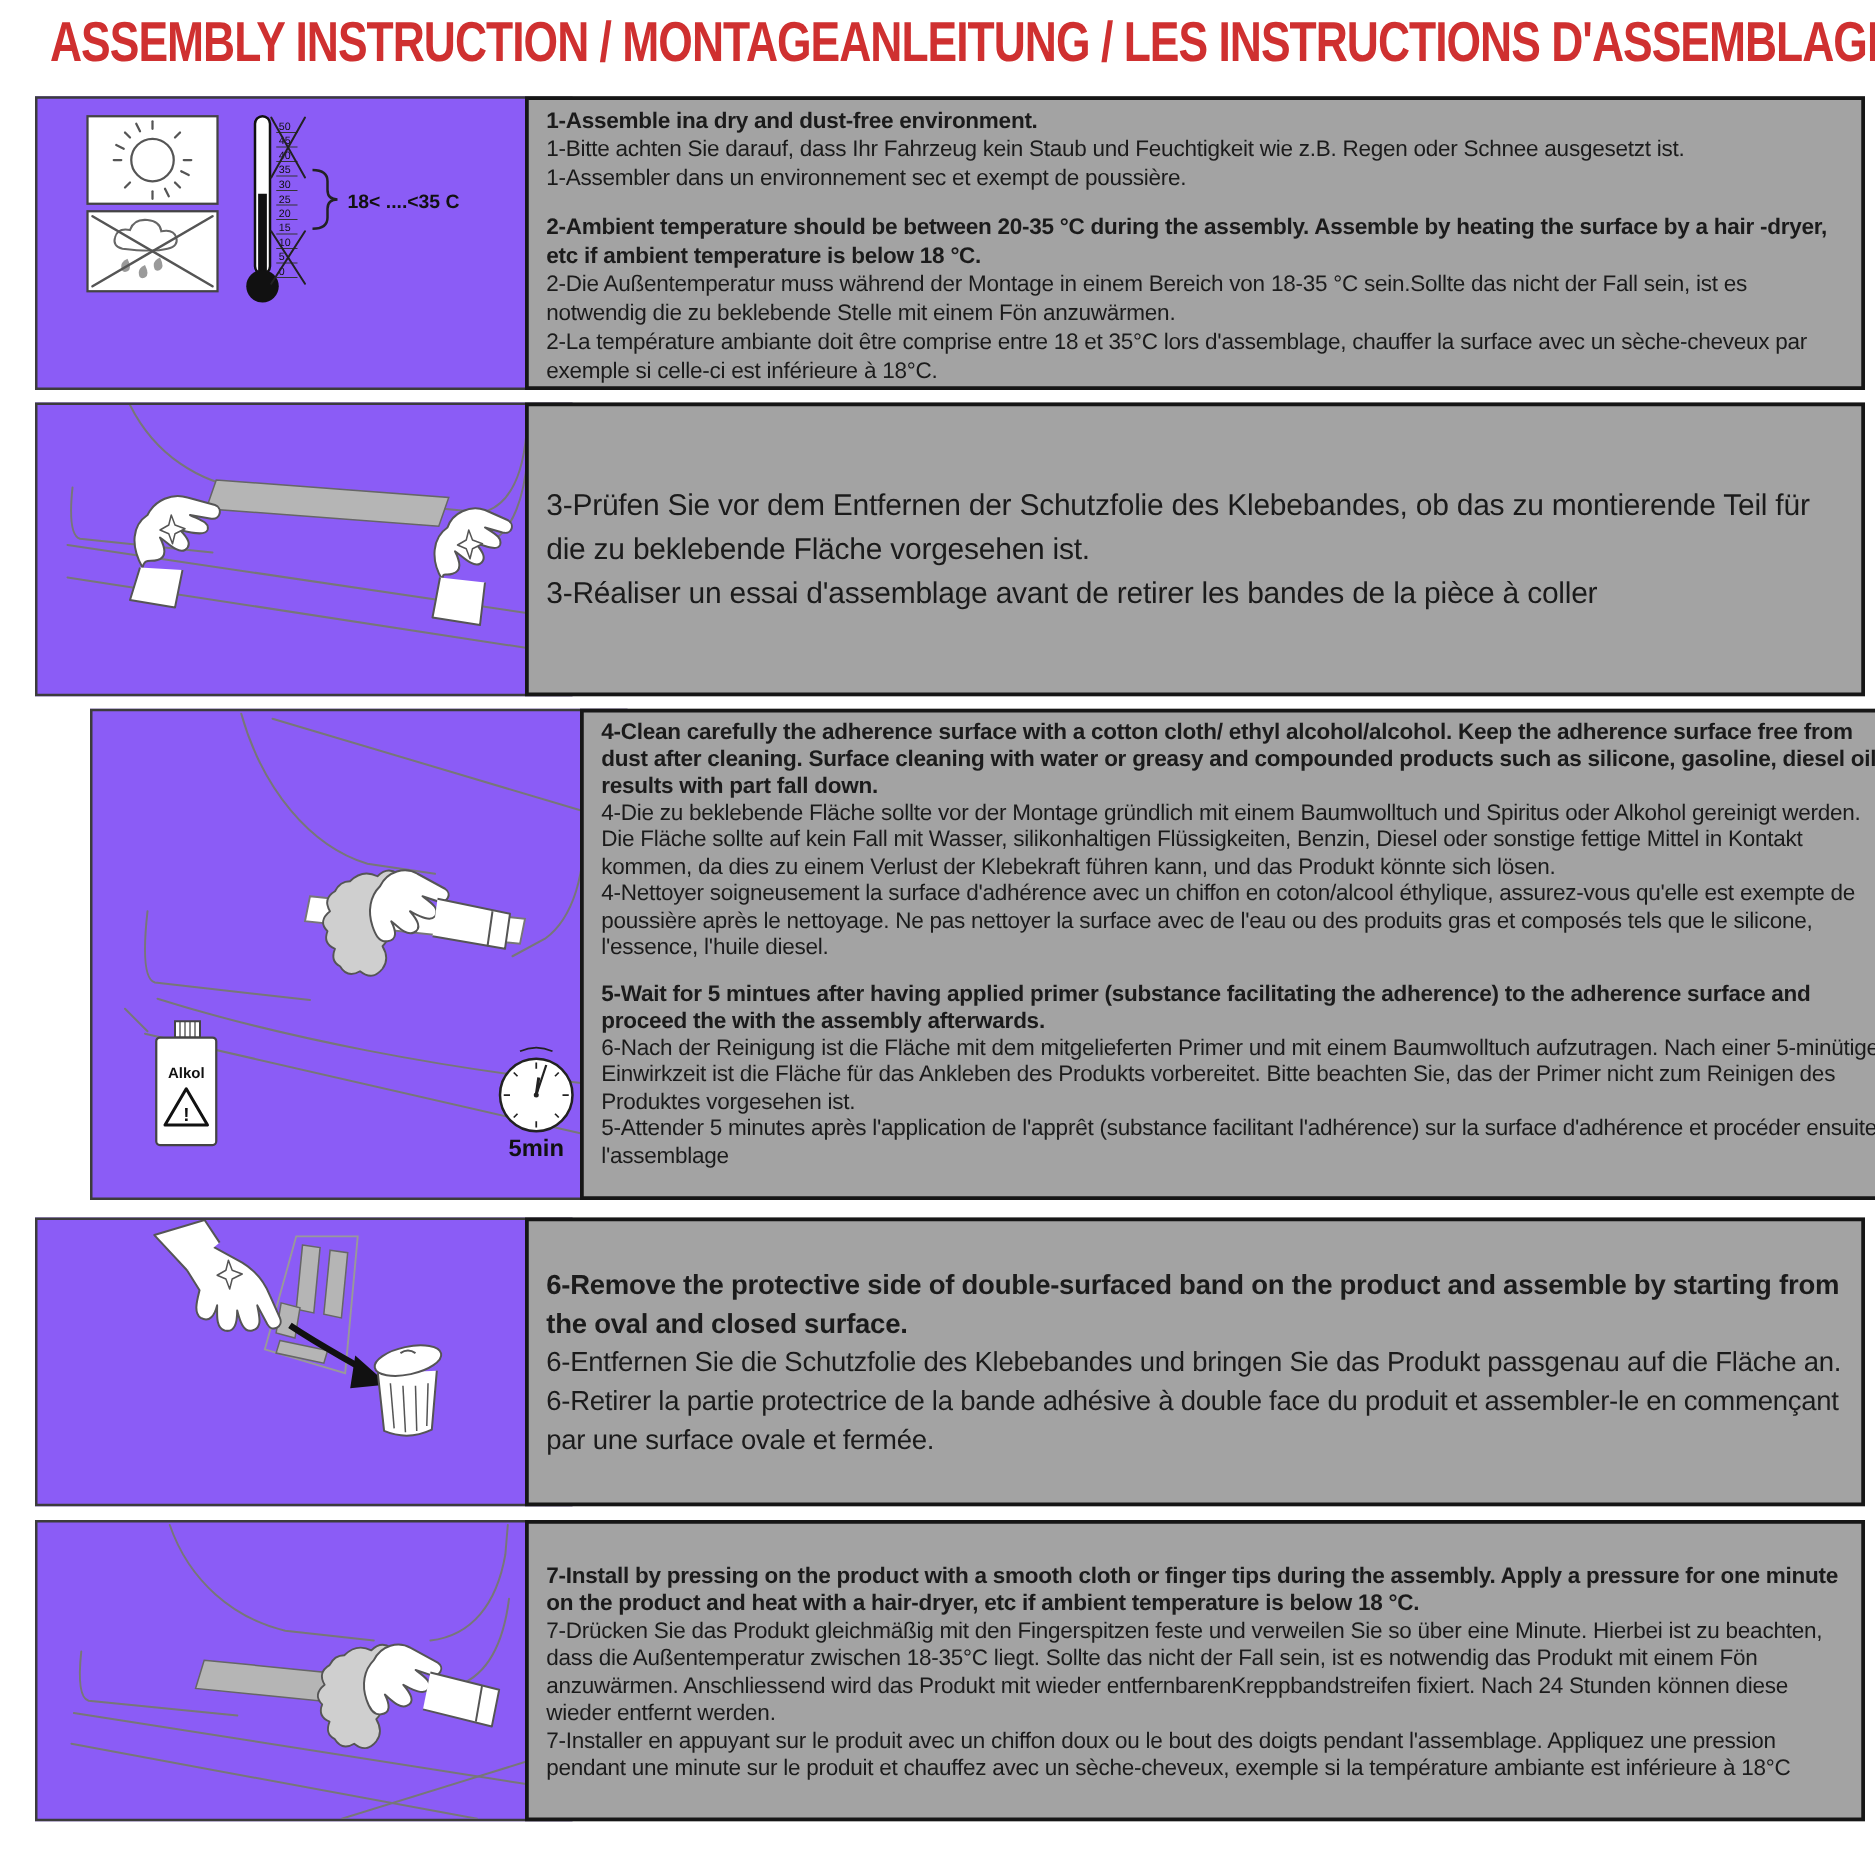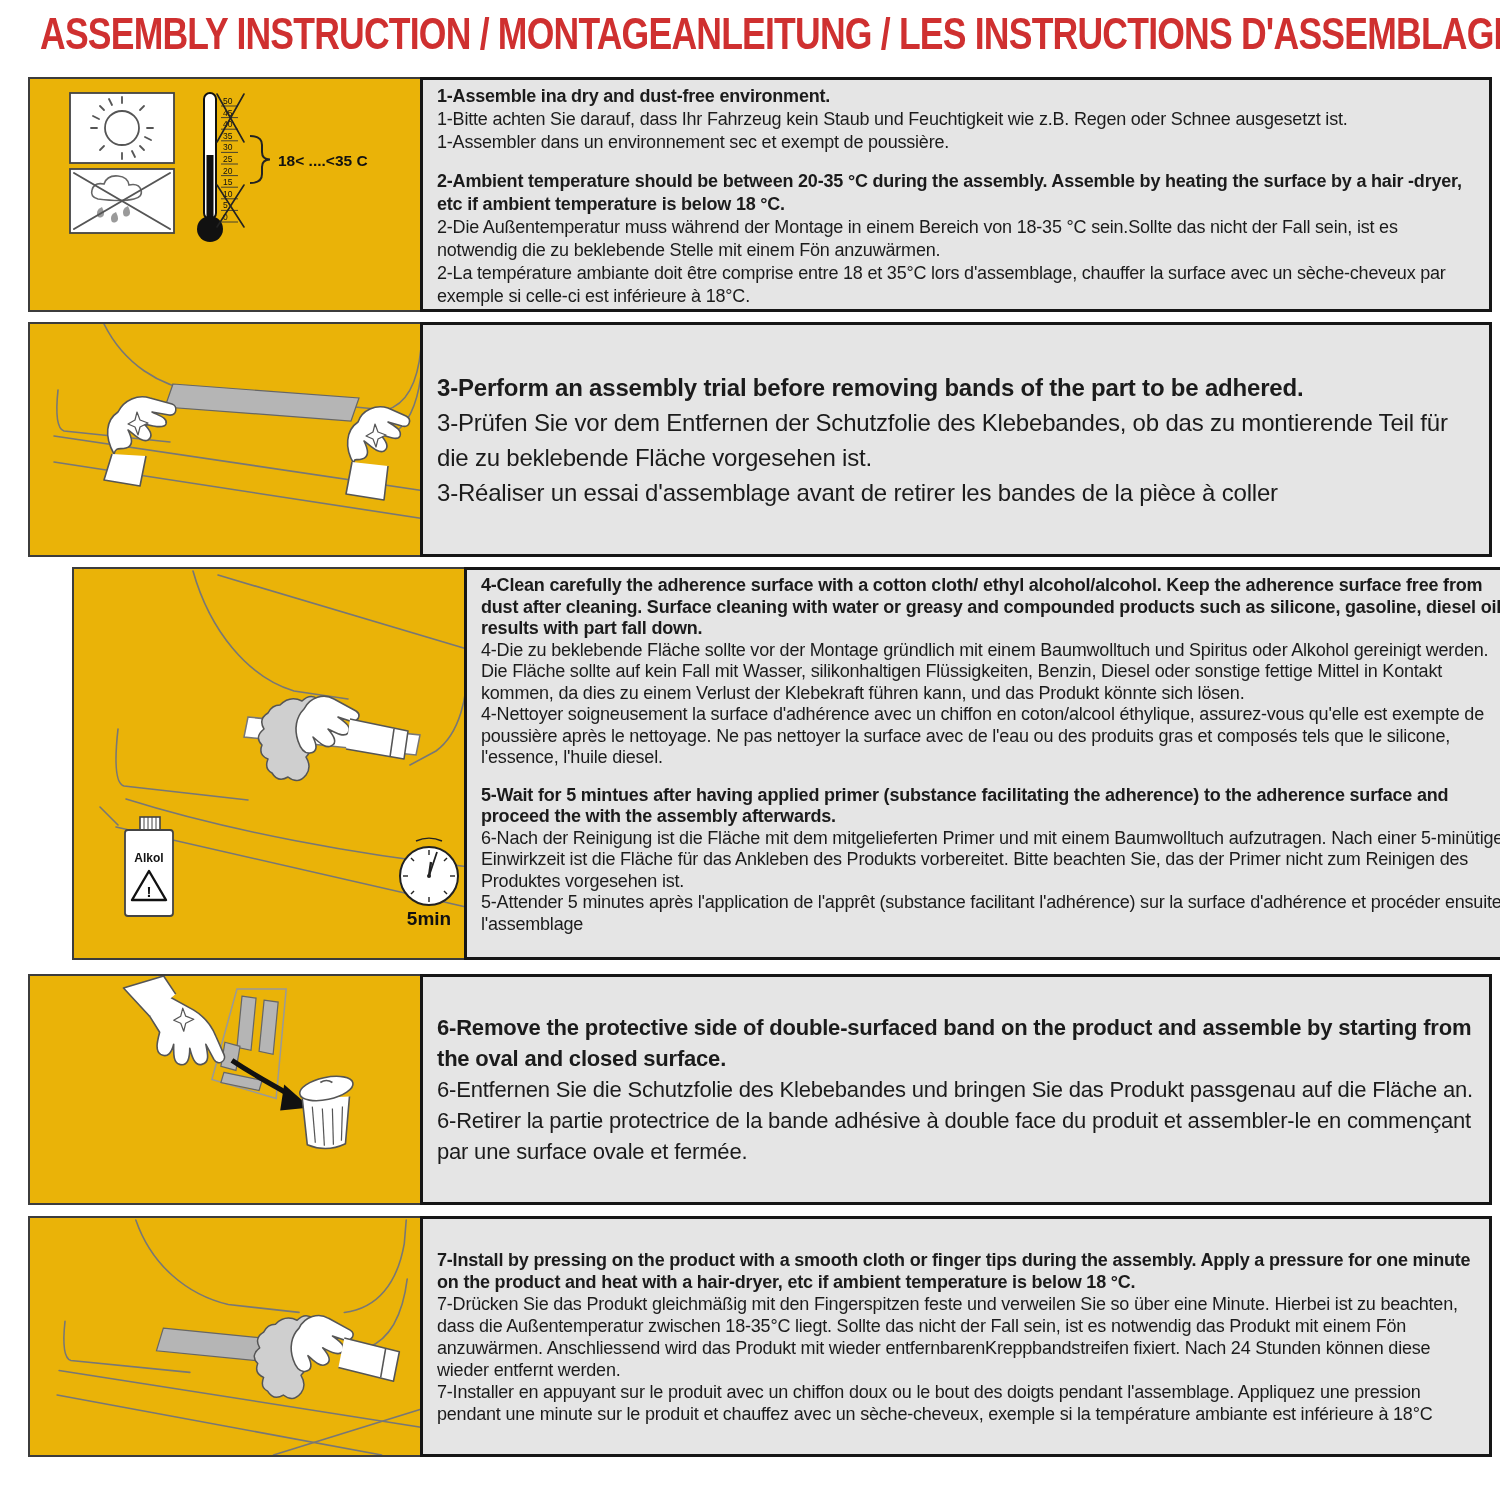--- a/index.html
+++ b/index.html
@@ -2,24 +2,24 @@
 <html><head>
 <meta charset="utf-8">
 <style>
   html,body{margin:0;padding:0;background:#ffffff;}
   .page{position:relative;width:1500px;height:1500px;background:#fff;
         font-family:"Liberation Sans",sans-serif;color:#1b1b1b;overflow:hidden;}
   .title{position:absolute;left:40px;top:8px;font-size:45px;font-weight:bold;
          color:#cf3030;white-space:nowrap;letter-spacing:-1px;
          transform:scaleX(0.79);transform-origin:0 0;}
   .illus{position:absolute;left:28px;width:430px;border:2px solid #3c3c3c;
-         background:#eab308;box-sizing:border-box;}
+         background:#8b5cf6;box-sizing:border-box;}
   .illus svg{display:block;width:100%;height:100%;}
   .txtbox{position:absolute;left:420px;width:1072px;border:3px solid #161616;
-          background:#e5e5e5;box-sizing:border-box;padding:5px 14px;letter-spacing:-0.2px;}
+          background:#a3a3a3;box-sizing:border-box;padding:5px 14px;letter-spacing:-0.2px;}
   .txtbox p{margin:0;}
   .b{font-weight:bold;}
   .gap{margin-top:16px !important;}
   .s18 p{font-size:18px;line-height:23px;}
   .s18c p{font-size:18px;line-height:21.5px;}
   .s18d p{font-size:18px;line-height:22px;}
   .s24 p{font-size:24px;line-height:35px;}
   .s22 p{font-size:22px;line-height:31px;}
   .vcenter{display:flex;flex-direction:column;justify-content:center;}
   .r1{top:77px;height:235px;}
@@ -150,21 +150,20 @@
 
       <g class="ln2">
         <path d="M300,140 C290,124 292,106 304,98 C308,86 322,80 334,84 L352,92 C358,95 356,104 348,102 L334,98 C342,103 348,106 346,112 C344,117 334,113 326,110 C332,117 336,123 330,127 C324,130 316,121 310,117 C314,125 316,133 308,135 C302,137 300,133 300,140 Z" fill="#fff"></path>
         <path d="M298,138 L292,170 L330,176 L334,142" fill="#fff"></path>
         <path d="M312,112 l7,-4 2,-8 3,8 8,3 -8,4 -2,8 -3,-8 Z" fill="#fff" stroke-width="1.2"></path>
       </g>
     </svg>
   </div>
 
   <div class="txtbox r2 s24 vcenter">
-    <p class="b">3-Perform an assembly trial before removing bands of the part to be adhered.</p>
     <p>3-Prüfen Sie vor dem Entfernen der Schutzfolie des Klebebandes, ob das zu montierende Teil für die zu beklebende Fläche vorgesehen ist.</p>
     <p>3-Réaliser un essai d'assemblage avant de retirer les bandes de la pièce à coller</p>
   </div>
 
   <div class="illus r3">
     <svg viewBox="0 0 378 389">
       <path class="ln" d="M95,2 C112,62 150,108 196,122 L250,130"></path>
       <path class="ln" d="M120,6 L369,80"></path>
       <path class="ln" d="M369,80 C372,130 360,166 338,182 L312,196"></path>
       <path class="ln" d="M20,160 Q14,214 26,217 L150,231"></path>

